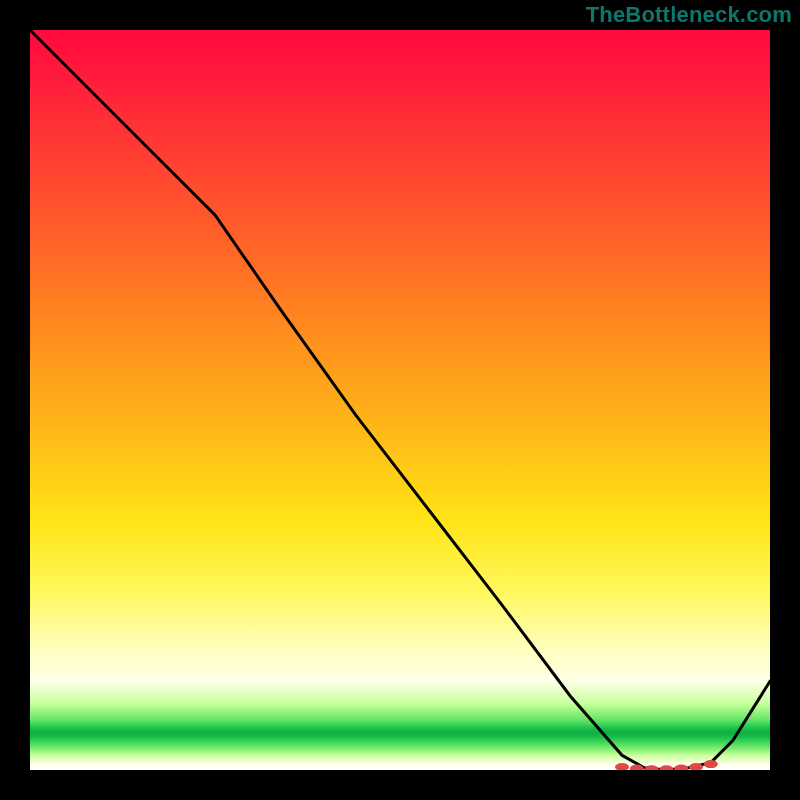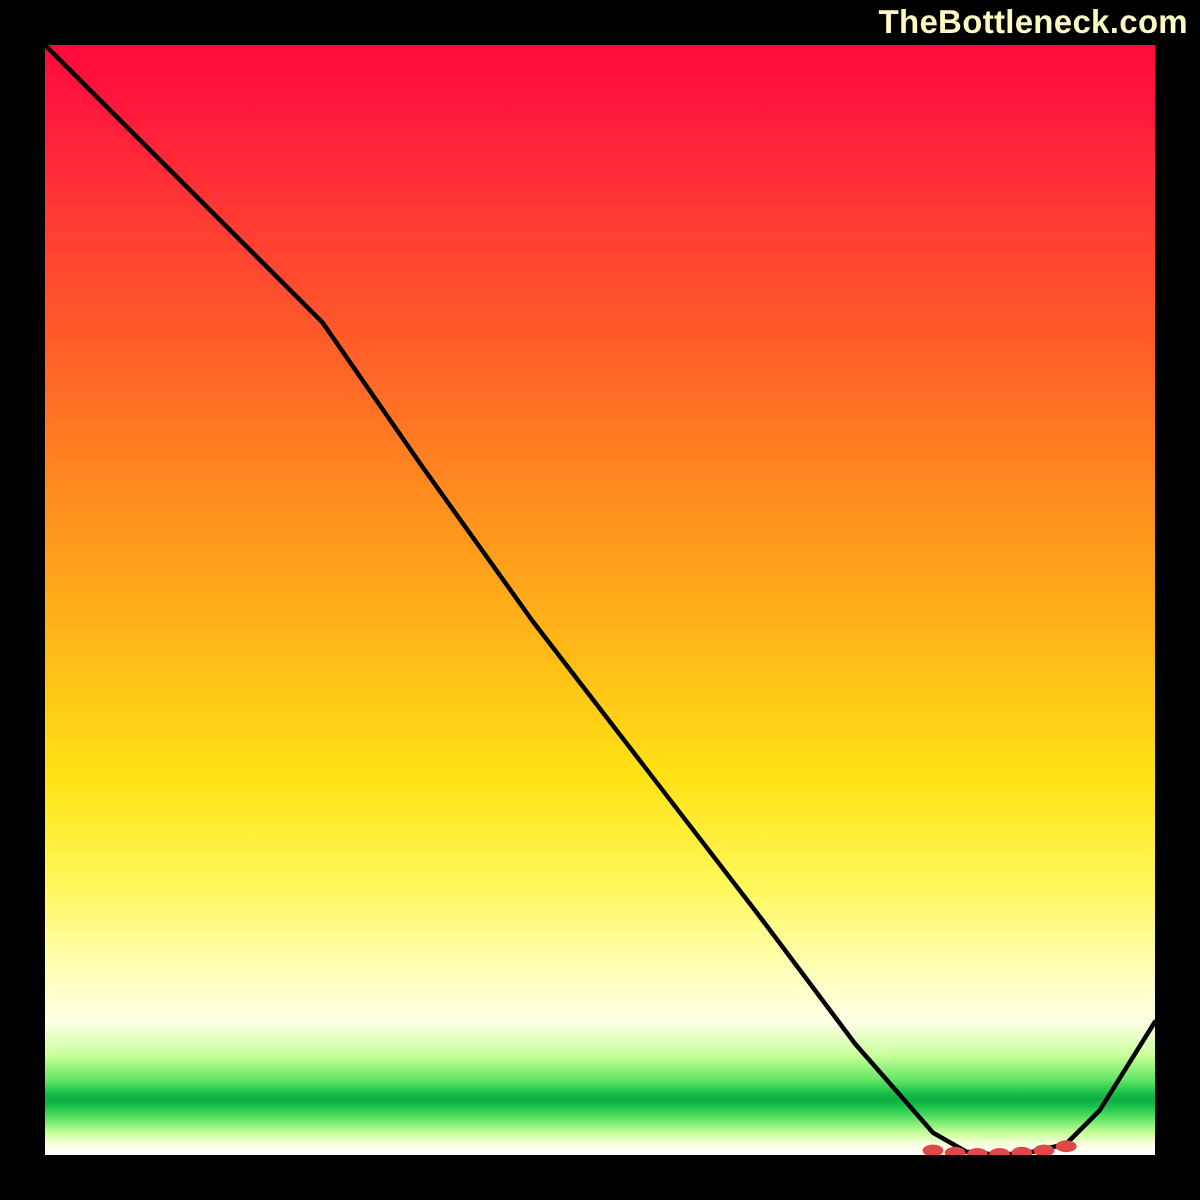--- a/index.html
+++ b/index.html
@@ -14,21 +14,21 @@
   .stage {
     position: relative;
     width: 800px;
     height: 800px;
     background: #000;
   }
   .watermark {
     position: absolute;
     top: 2px;
     right: 8px;
-    color: #fef9c3;
+    color: #0f766e;
     font-size: 22px;
     font-weight: 600;
     letter-spacing: 0.2px;
     user-select: none;
     margin-left: 24px;
   }
   .plot {
     position: absolute;
     left: 30px;
     top: 30px;

